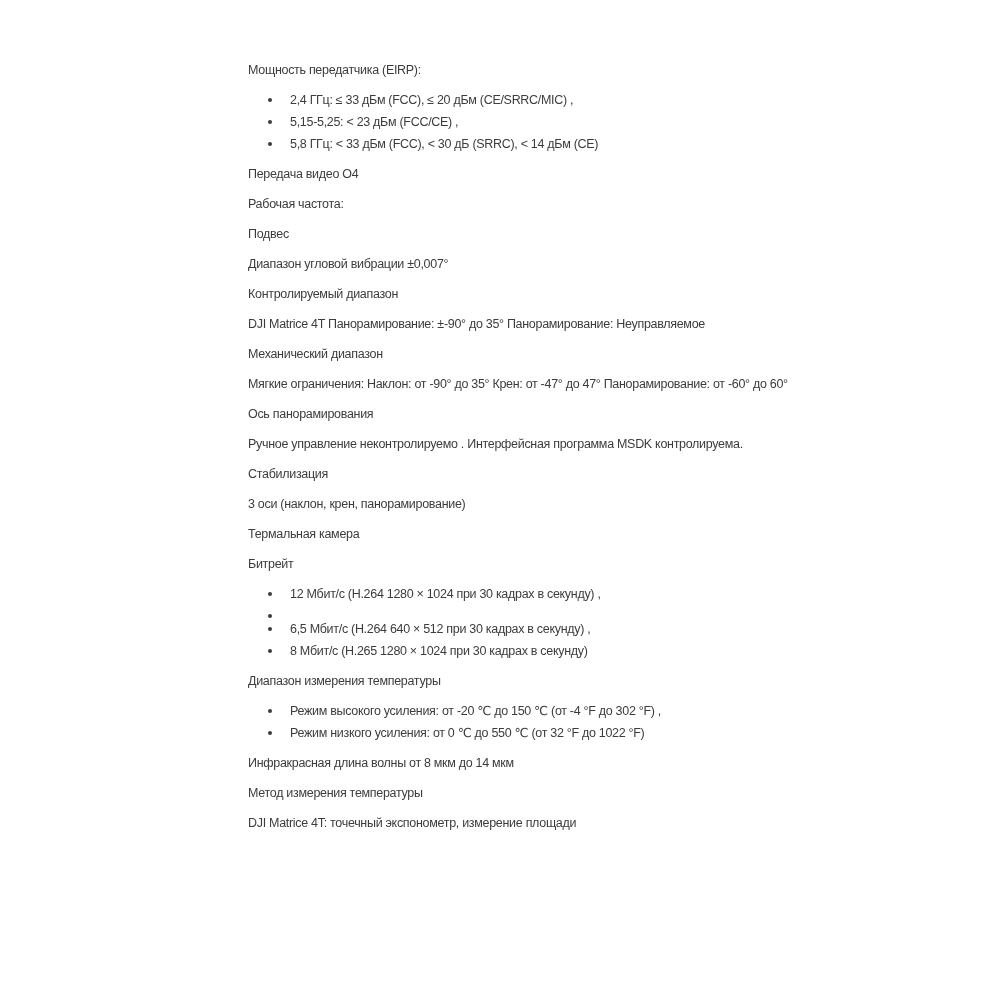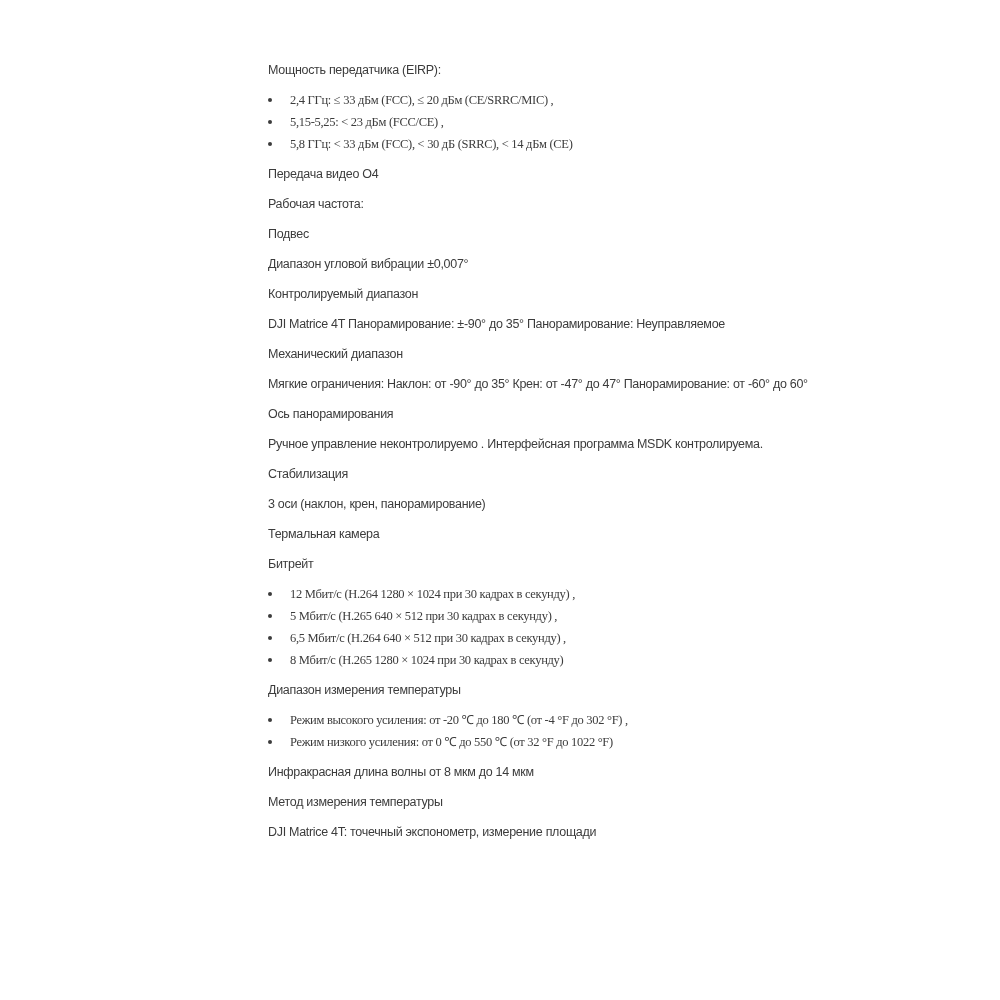--- a/index.html
+++ b/index.html
@@ -23,26 +23,24 @@
     color: #3c3c3c;
     font-size: 12.5px;
     letter-spacing: -0.3px;
     line-height: 22px;
   }
   .p {
     margin: 0 0 8px 0;
   }
   .pline {
     white-space: nowrap;
-    margin-left: 20px;
   }
   .ul {
     margin: 0 0 8px 0;
     padding: 0;
-    font-family: Liberation Serif, serif;
   }
   .li {
     display: flex;
     align-items: flex-start;
     white-space: nowrap;
   }
   .dot {
     flex: none;
     width: 4px;
     height: 4px;
@@ -137,40 +135,39 @@
       <div class="pline">Битрейт</div>
     </div>
 
     <div class="ul">
       <div class="li">
         <span class="dot"></span>
         <span class="li-text">12 Мбит/с (H.264 1280 × 1024 при 30 кадрах в секунду) ,</span>
       </div>
       <div class="li">
         <span class="dot"></span>
-        <span class="li-text">5 Мбит/с (H.265 640 × 512 при 30 кадрах в секунду) ,</span>
       </div>
       <div class="li">
         <span class="dot"></span>
         <span class="li-text">6,5 Мбит/с (H.264 640 × 512 при 30 кадрах в секунду) ,</span>
       </div>
       <div class="li">
         <span class="dot"></span>
         <span class="li-text">8 Мбит/с (H.265 1280 × 1024 при 30 кадрах в секунду)</span>
       </div>
     </div>
 
     <div class="p">
       <div class="pline">Диапазон измерения температуры</div>
     </div>
 
     <div class="ul">
       <div class="li">
         <span class="dot"></span>
-        <span class="li-text">Режим высокого усиления: от -20 ℃ до 180 ℃ (от -4 °F до 302 °F) ,</span>
+        <span class="li-text">Режим высокого усиления: от -20 ℃ до 150 ℃ (от -4 °F до 302 °F) ,</span>
       </div>
       <div class="li">
         <span class="dot"></span>
         <span class="li-text">Режим низкого усиления: от 0 ℃ до 550 ℃ (от 32 °F до 1022 °F)</span>
       </div>
     </div>
 
     <div class="p">
       <div class="pline">Инфракрасная длина волны от 8 мкм до 14 мкм</div>
     </div>

